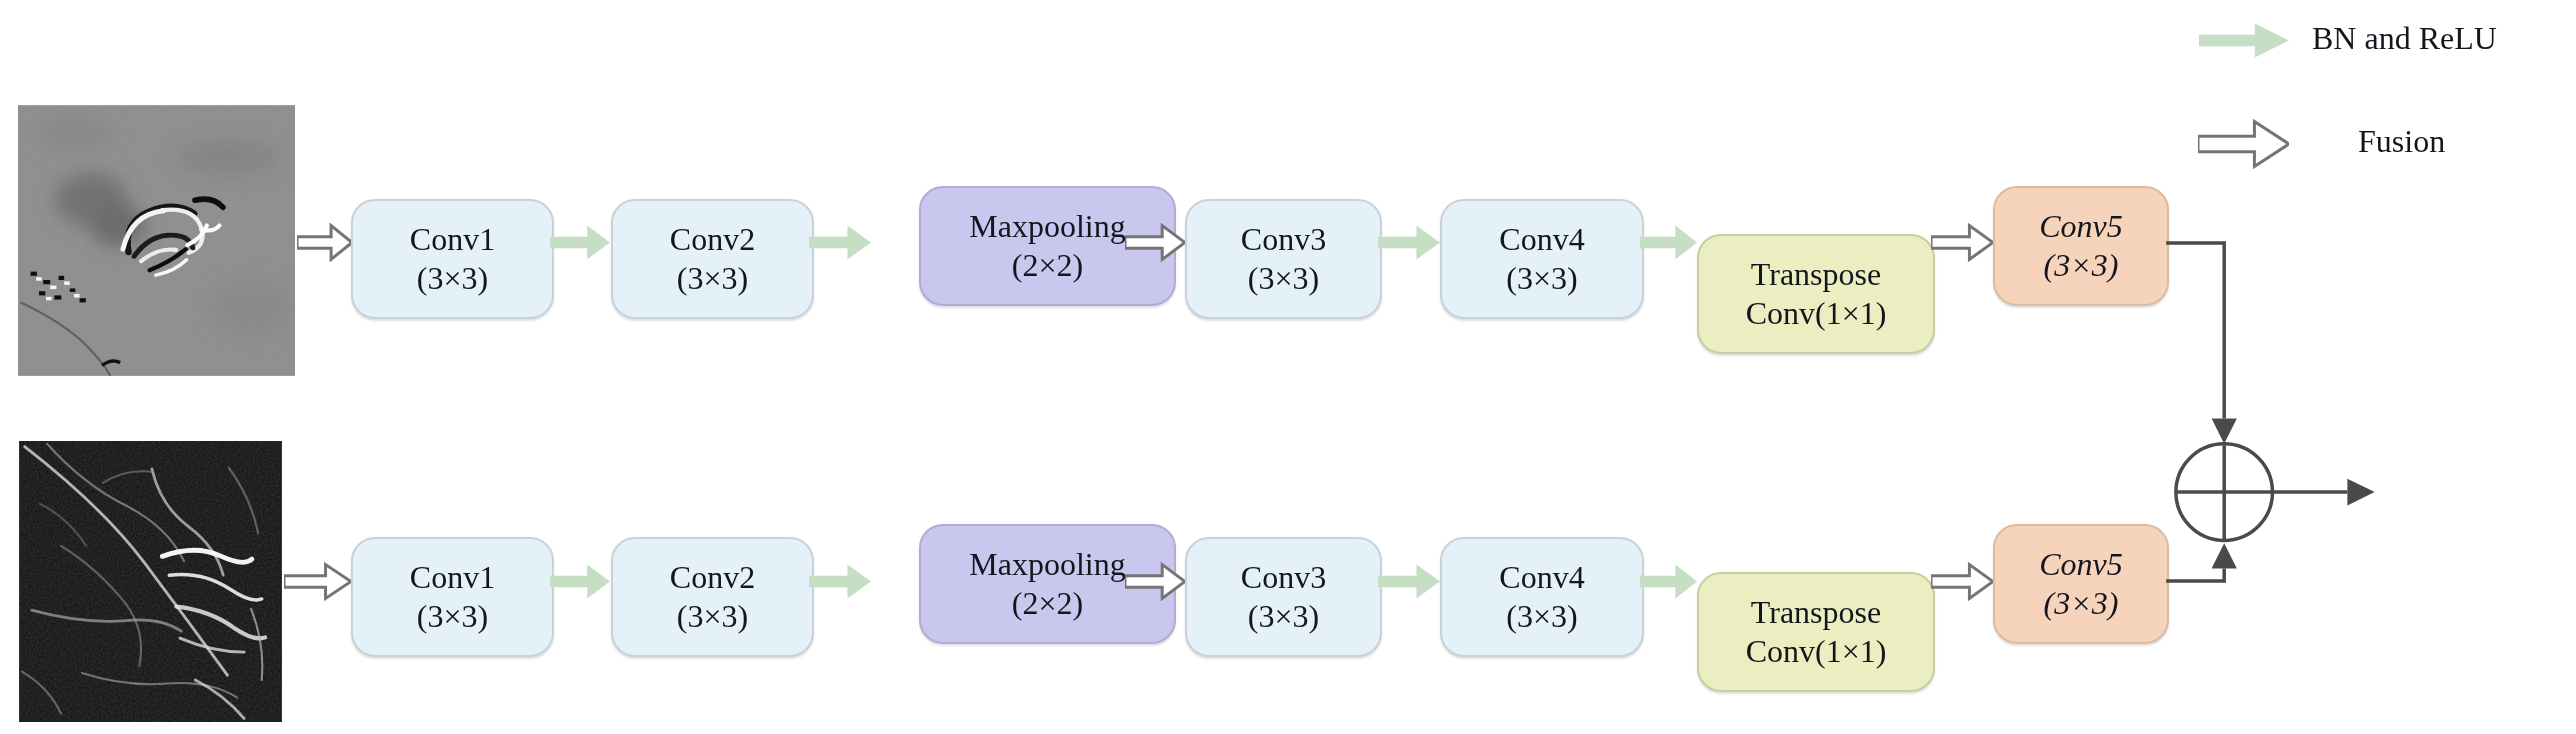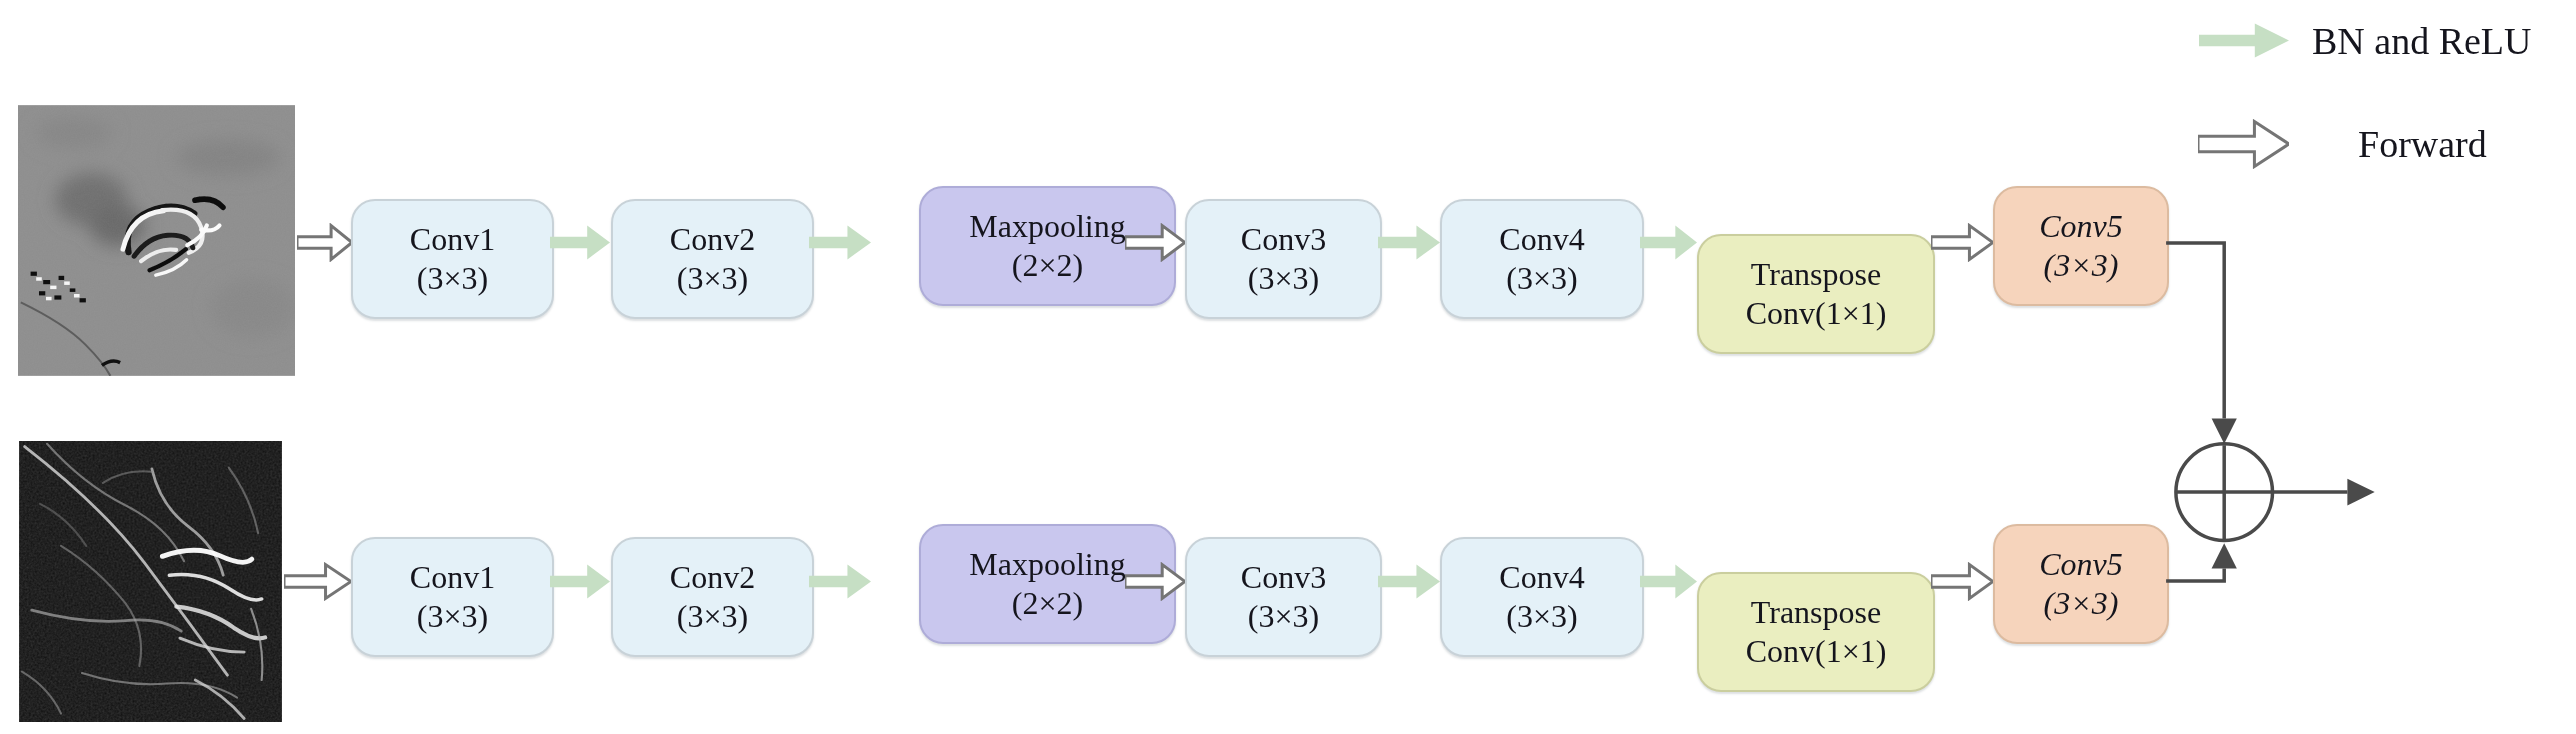--- a/index.html
+++ b/index.html
@@ -29,21 +29,21 @@
   .block.transpose {background:var(--transpose-fill,#eaeec0);border-color:#cace9e;margin-top:48px;}
   .block.conv5     {background:var(--conv5-fill,#f6d4bc);border-color:#dcbba0;font-style:italic;}
   .arrow{position:absolute;}
   .row-top    .block{top:186px;}
   .row-top    .arrow{top:223px;height:39px;}
   .row-bottom .block{top:524px;}
   .row-bottom .arrow{top:562px;height:39px;}
   
   .legend-label{
     position:absolute;
-    font-size:38px;line-height:1;
+    font-size:32px;line-height:1;
     white-space:nowrap;
     color:#15151d;
   }
   
   .fusion-label{
     position:absolute;
     left:2403px;top:419px;width:173px;
     text-align:center;
     font-size:41px;line-height:85px;
     color:#15151d;
@@ -285,17 +285,17 @@
 
   <div>
     <div class="arrow" style="left:2199px;top:21px;width:90px;height:39px;"><svg viewBox="0 0 100 60" preserveAspectRatio="none" width="100%" height="100%">
           <polygon points="0,21 62,21 62,4 100,30 62,56 62,39 0,39" fill="#c6dfc4"></polygon>
         </svg></div>
     <div class="legend-label" style="left:2312px;top:22.4px;">BN and ReLU</div>
 
     <div class="arrow" style="left:2198px;top:118px;width:91px;height:52px;"><svg viewBox="0 0 100 60" preserveAspectRatio="none" width="100%" height="100%">
           <polygon points="0,21 62,21 62,4 100,30 62,56 62,39 0,39" fill="#ffffff" stroke="#757575" stroke-width="3" vector-effect="non-scaling-stroke"></polygon>
         </svg></div>
-    <div class="legend-label" style="left:2358px;top:125px;">Forward</div>
+    <div class="legend-label" style="left:2358px;top:125px;">Fusion</div>
   </div>
 
 </div>
 
 
 </body></html>

